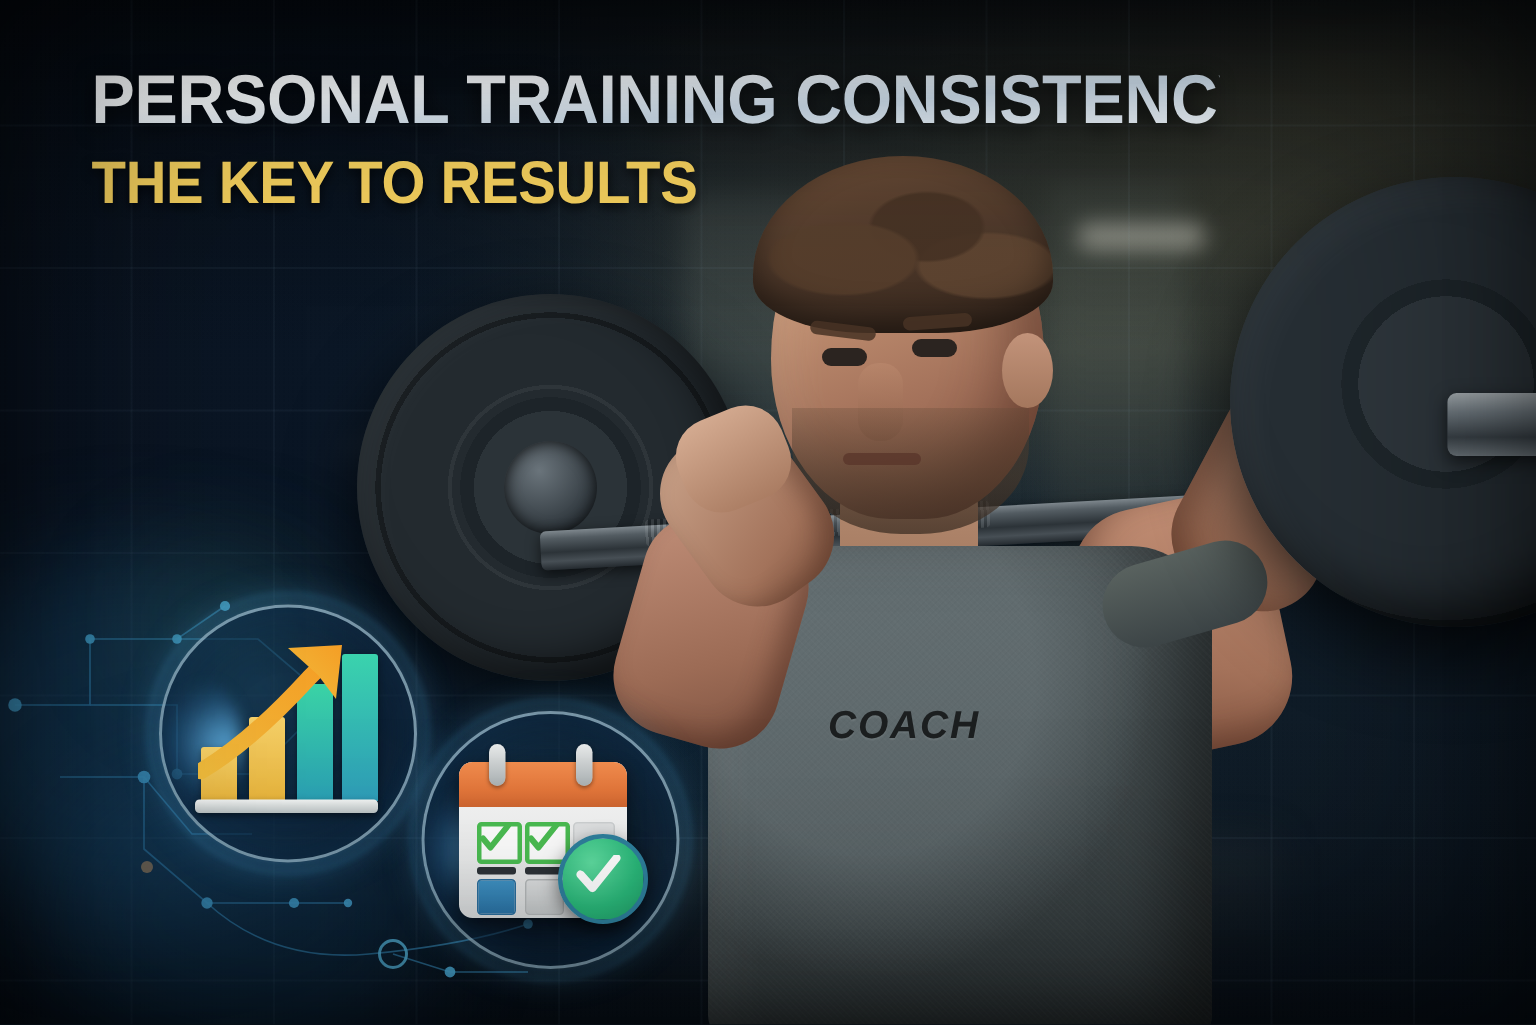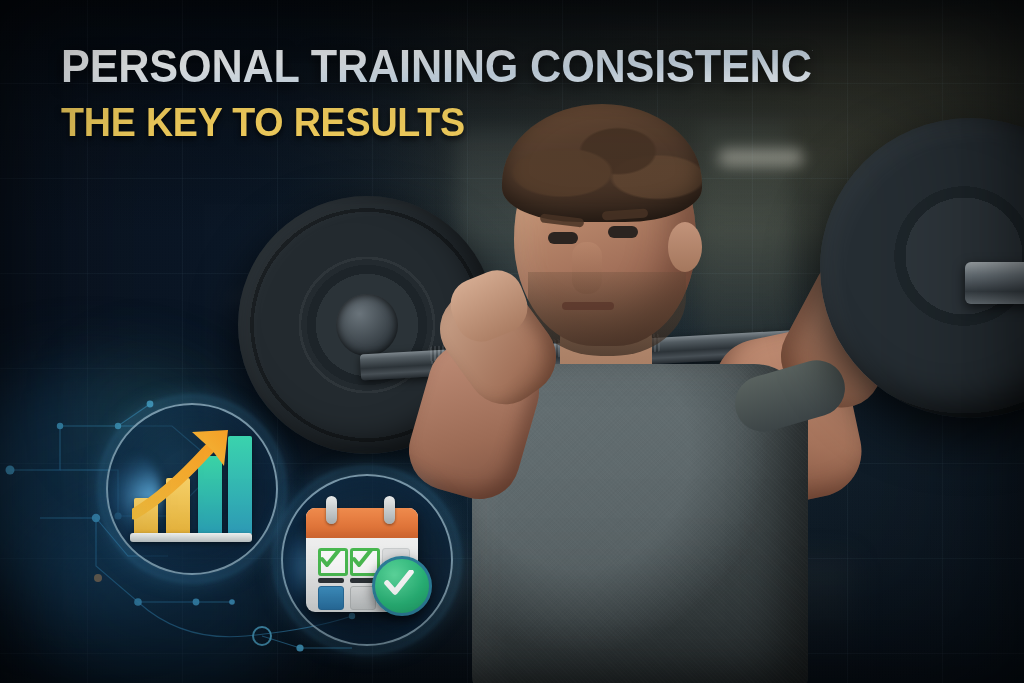--- a/index.html
+++ b/index.html
@@ -369,20 +369,21 @@
     <div class="brow-l"></div>
     <div class="brow-r"></div>
     <div class="eye-l"></div>
     <div class="eye-r"></div>
     <div class="nose"></div>
     <div class="beard"></div>
     <div class="mouth"></div>
     <div class="arm-l"></div>
     <div class="forearm-l"></div>
     <div class="hand-l"></div>
+    <div class="coach-text">COACH</div>
   </div>
 
   <div class="plate plate-r"></div>
   <div class="collar"></div>
 
   <div class="icon-circle circle-chart"></div>
   <div class="chart-icon">
     <div class="ci-bar" style="left:6px;width:24px;height:36px;background:linear-gradient(180deg,#f6d169,#e8b43c);"></div>
     <div class="ci-bar" style="left:38px;width:24px;height:56px;background:linear-gradient(180deg,#f6d169,#e8b43c);"></div>
     <div class="ci-bar" style="left:70px;width:24px;height:78px;background:linear-gradient(180deg,#3ad3a5,#2a9fb4);"></div>

